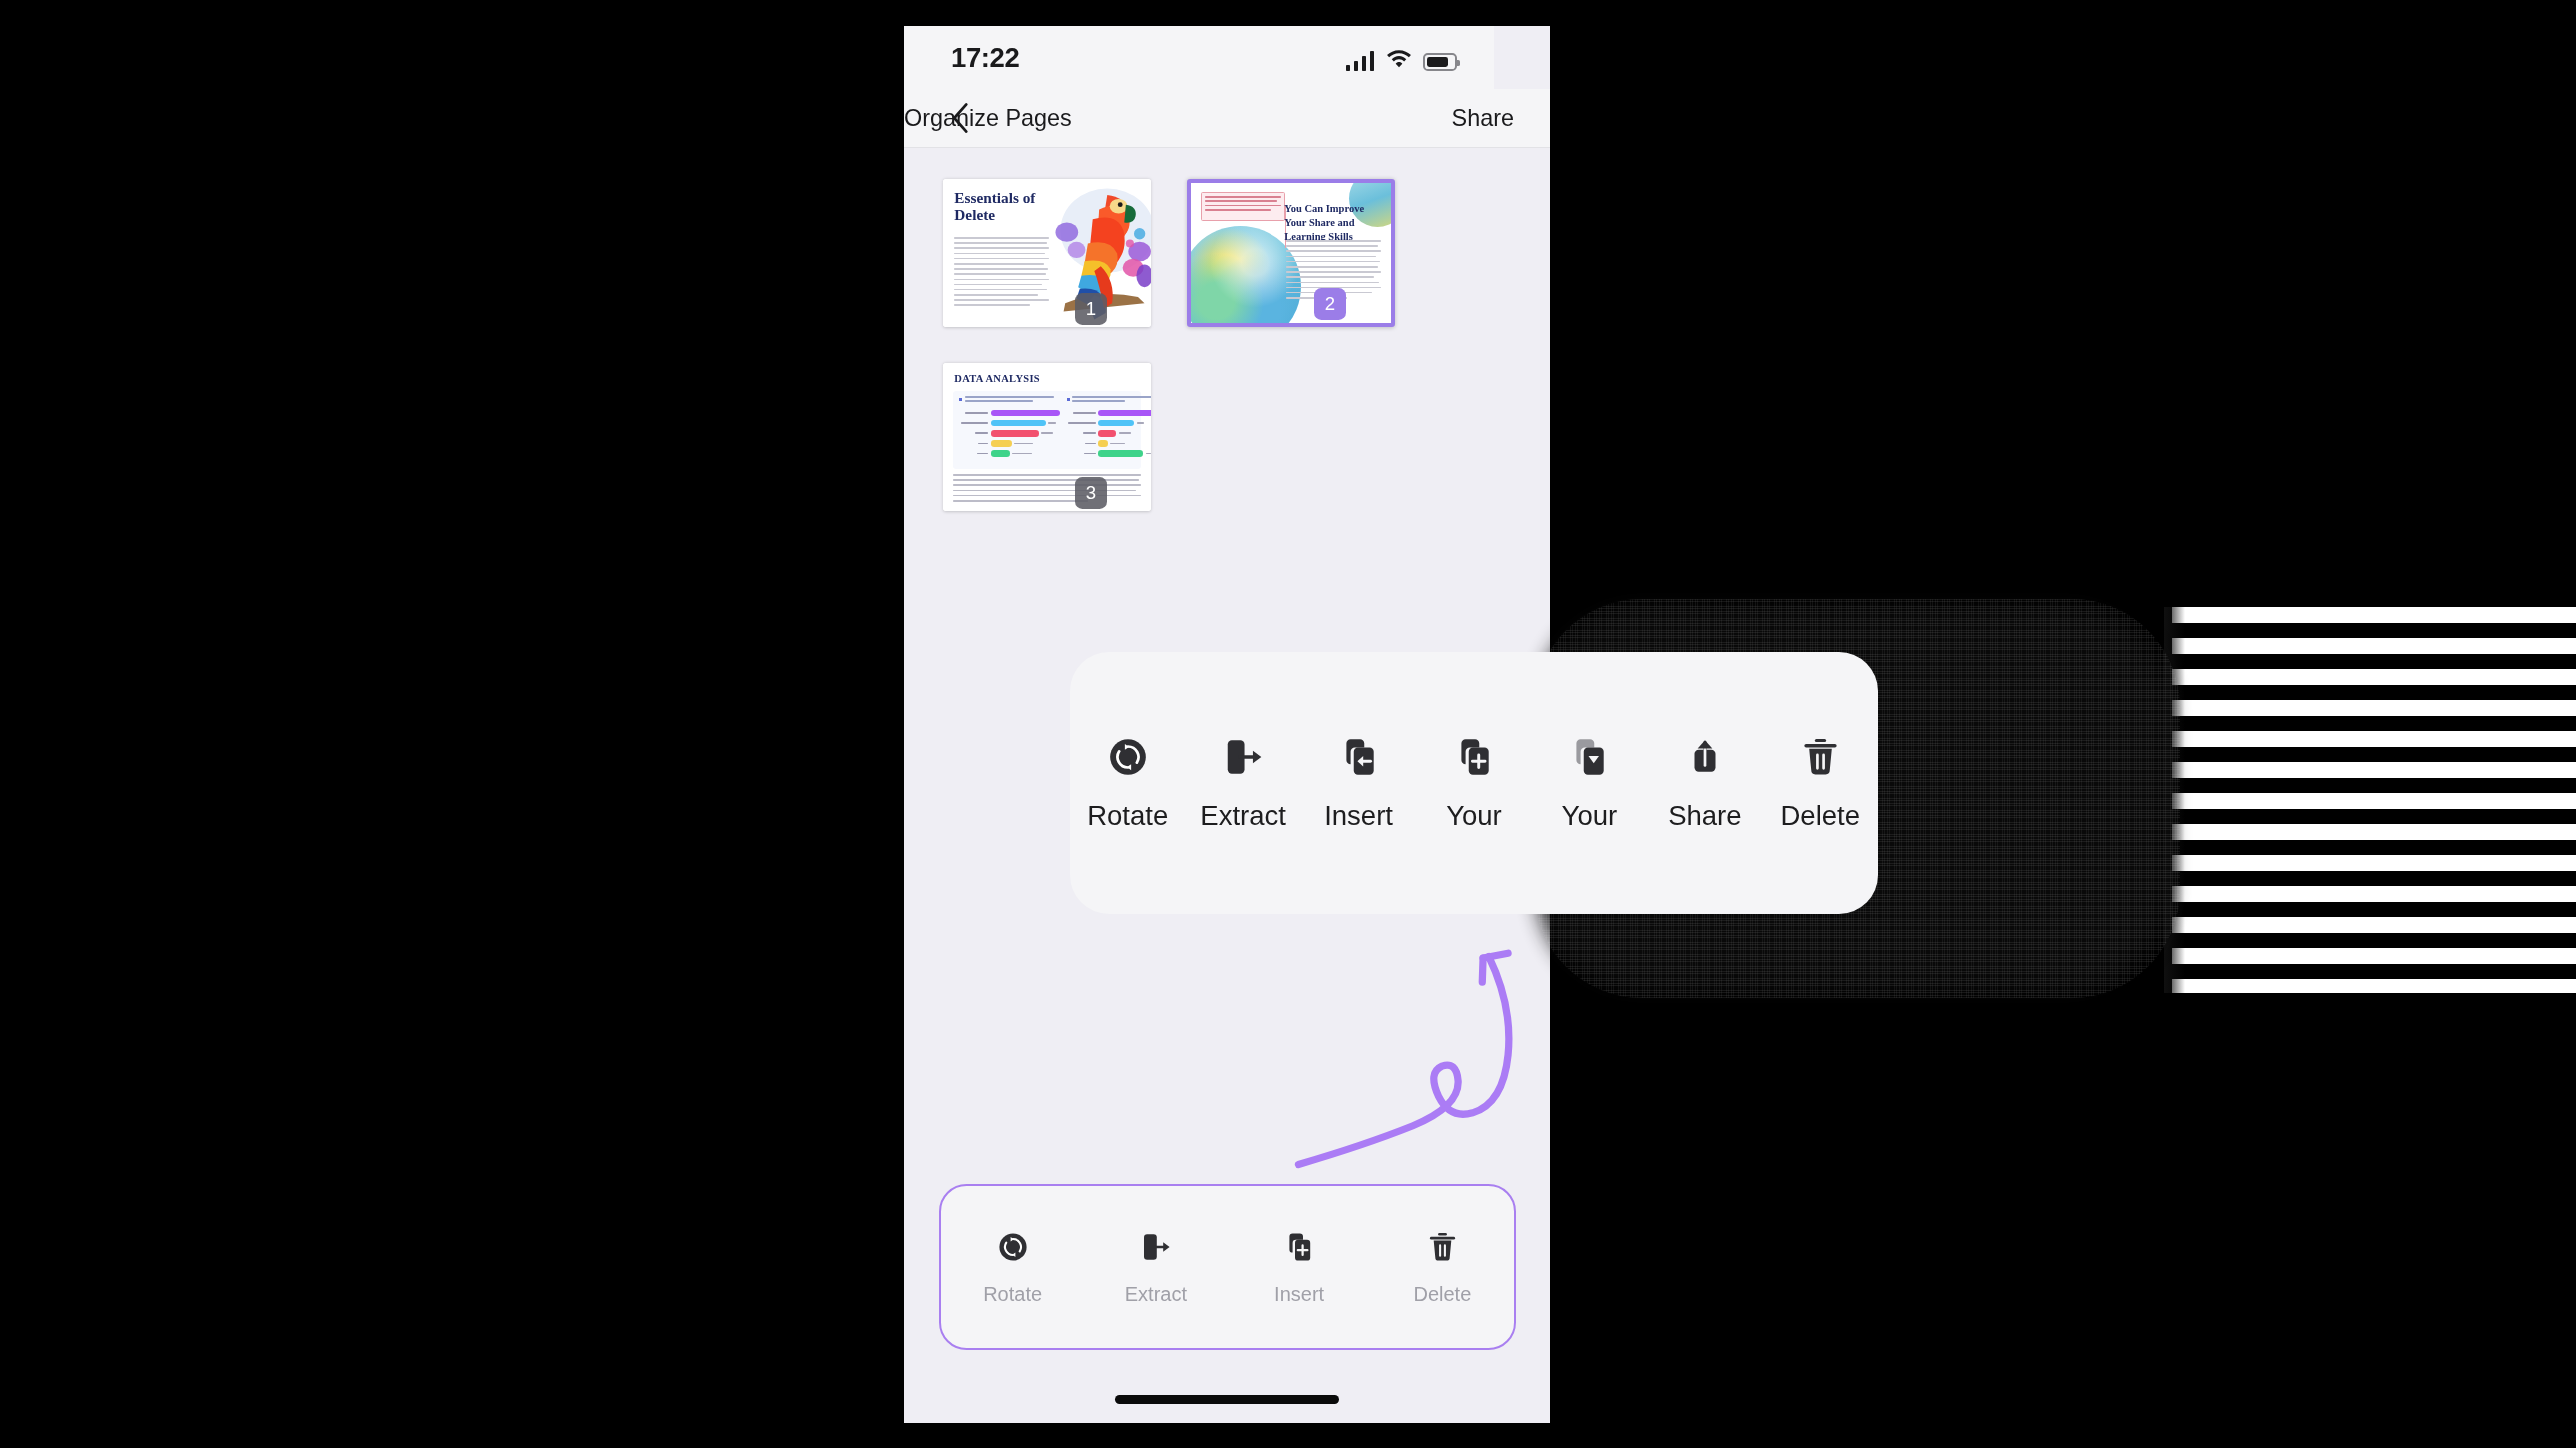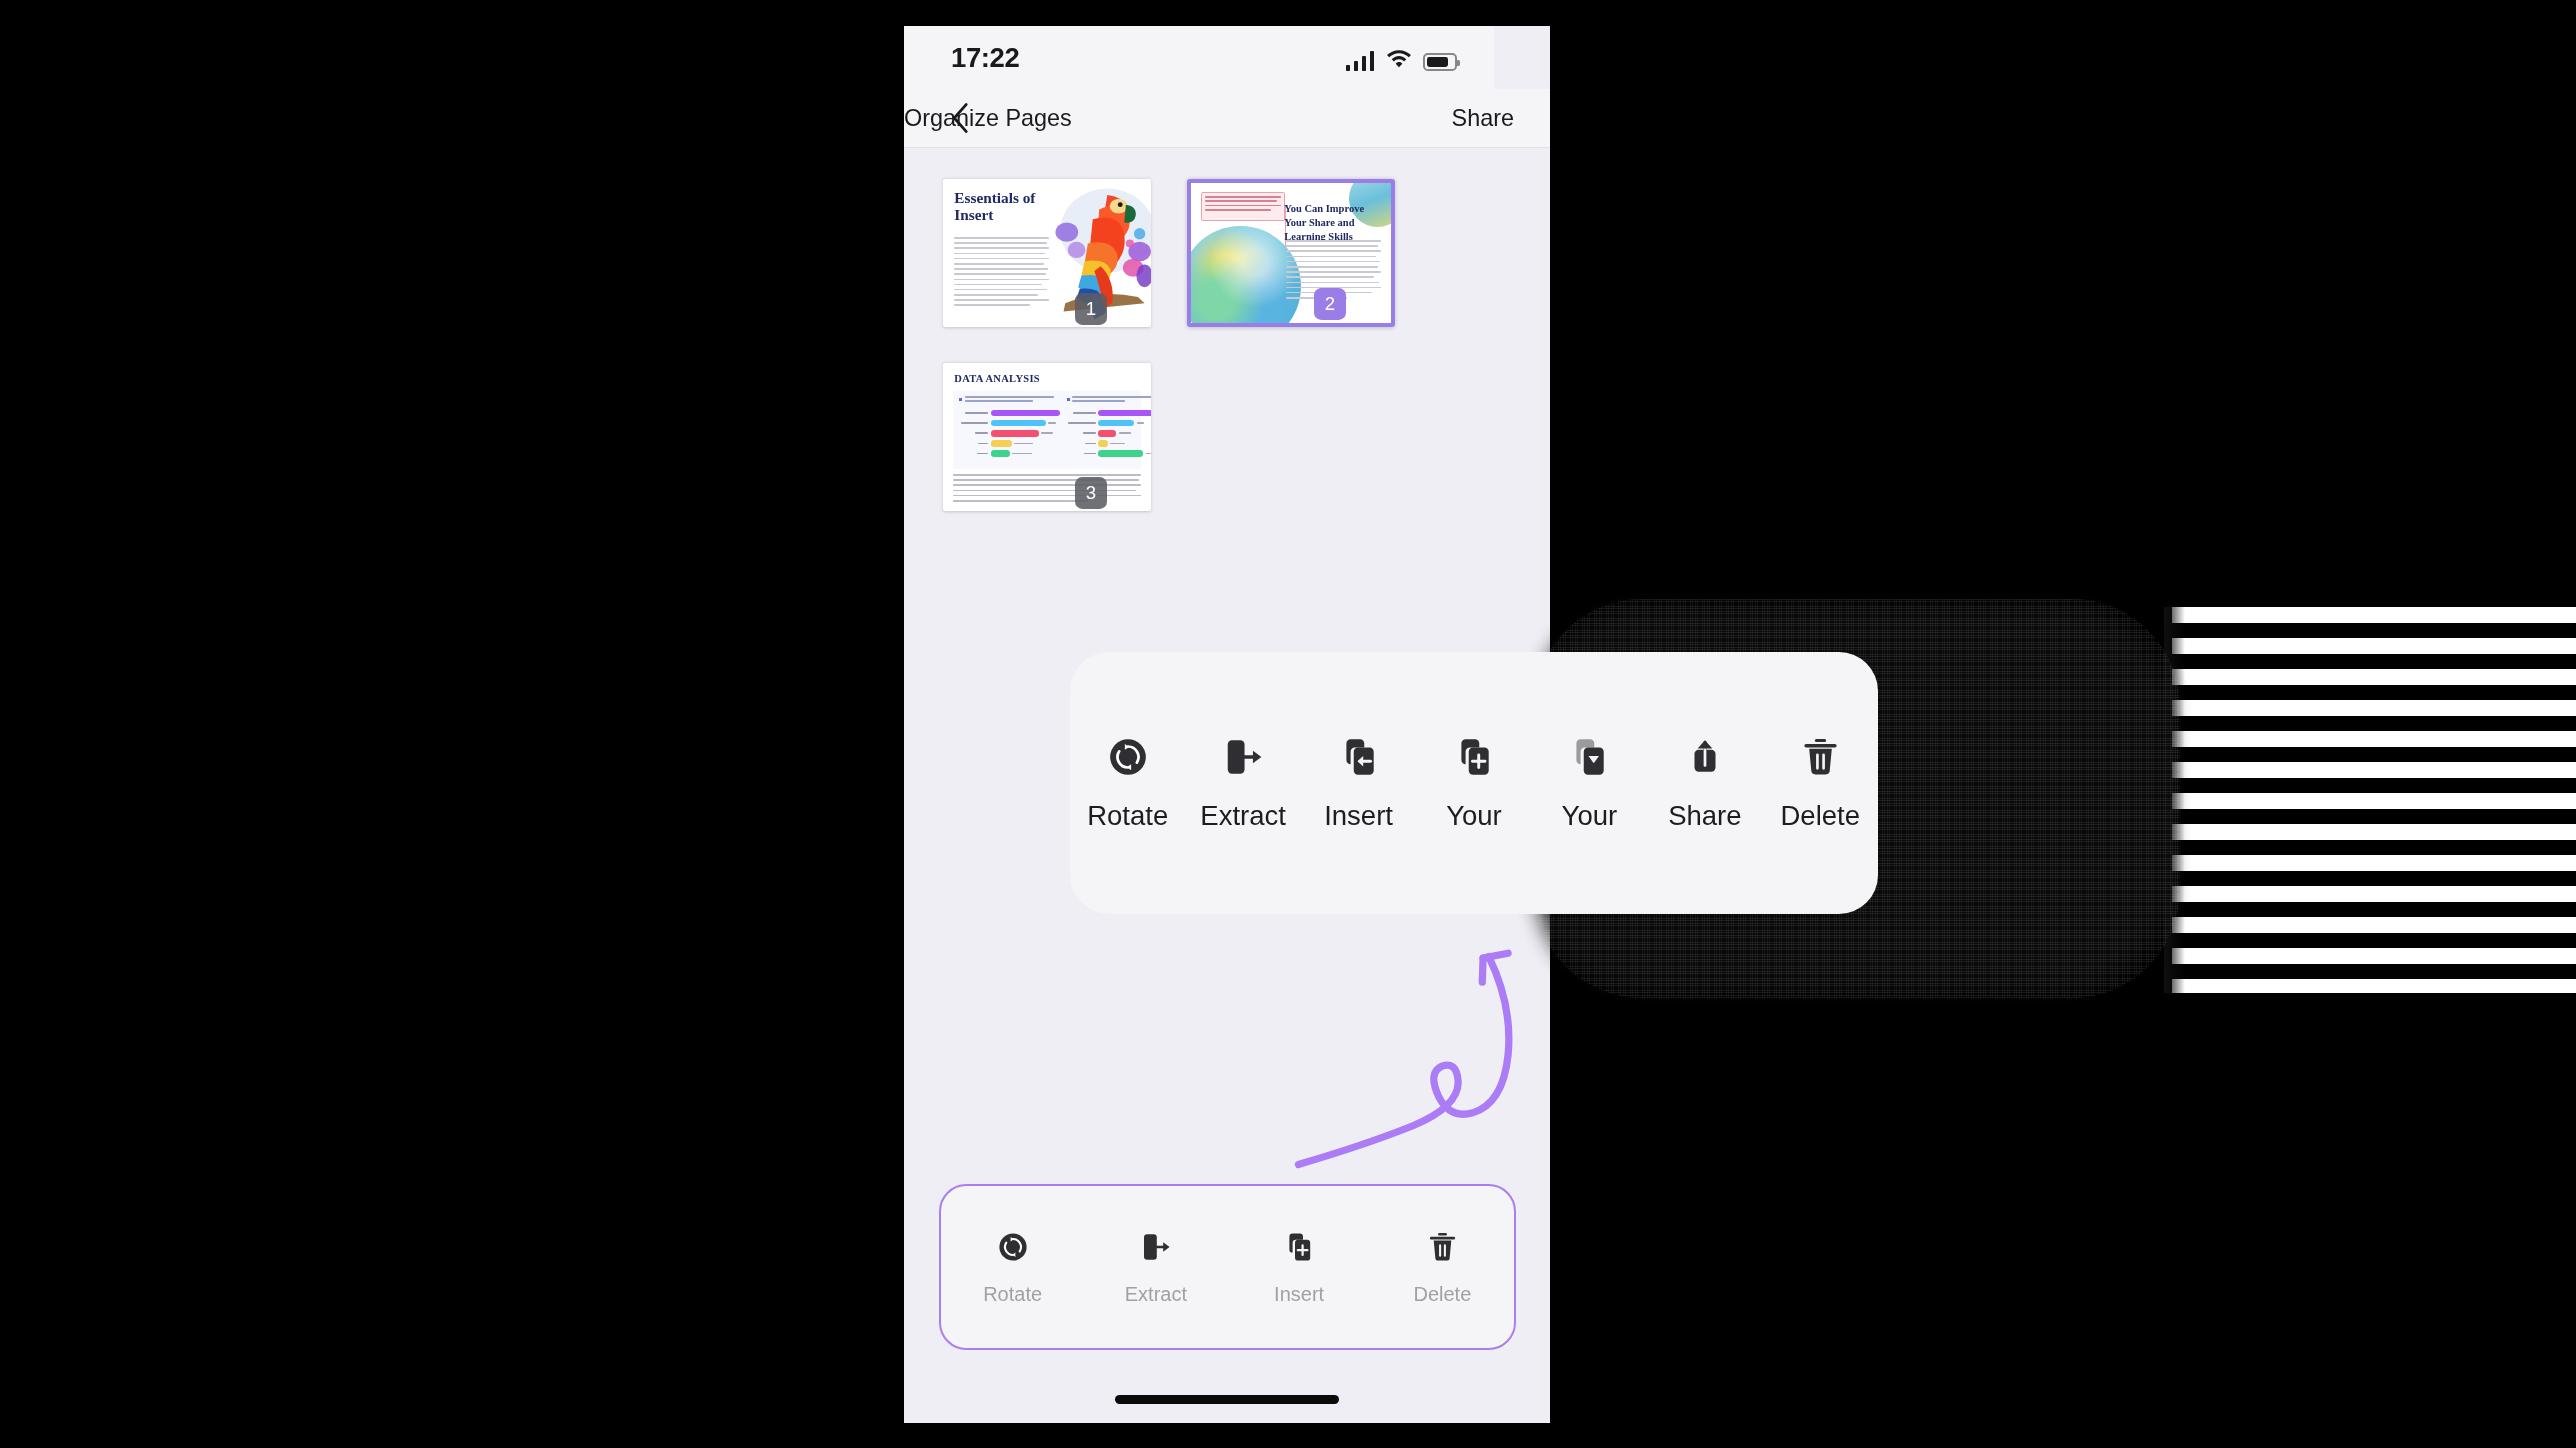--- a/index.html
+++ b/index.html
@@ -346,21 +346,21 @@
       </div>
       <div class="nav-title">Organize Pages</div>
       <div class="nav-select">Share</div>
     </div>
 
     <div class="pagegrid">
 
       <div class="page-cell">
         <div class="page-frame">
           <div class="tn">
-            <div class="tn1-title">Essentials of Insert</div>
+            <div class="tn1-title">Essentials of Delete</div>
             <div class="tn1-lines">
               <i style="width:100%"></i>
                 <i style="width:98%"></i>
                 <i style="width:100%"></i>
                 <i style="width:96%"></i>
               <i style="width:100%"></i>
                 <i style="width:94%"></i>
                 <i style="width:99%"></i>
                 <i style="width:97%"></i>
               <i style="width:100%"></i>

